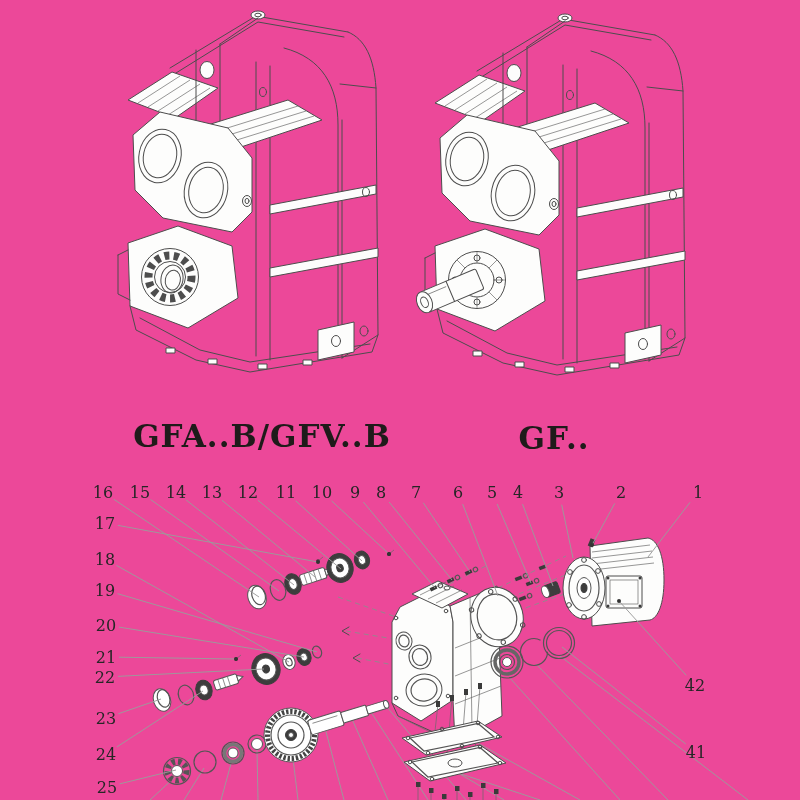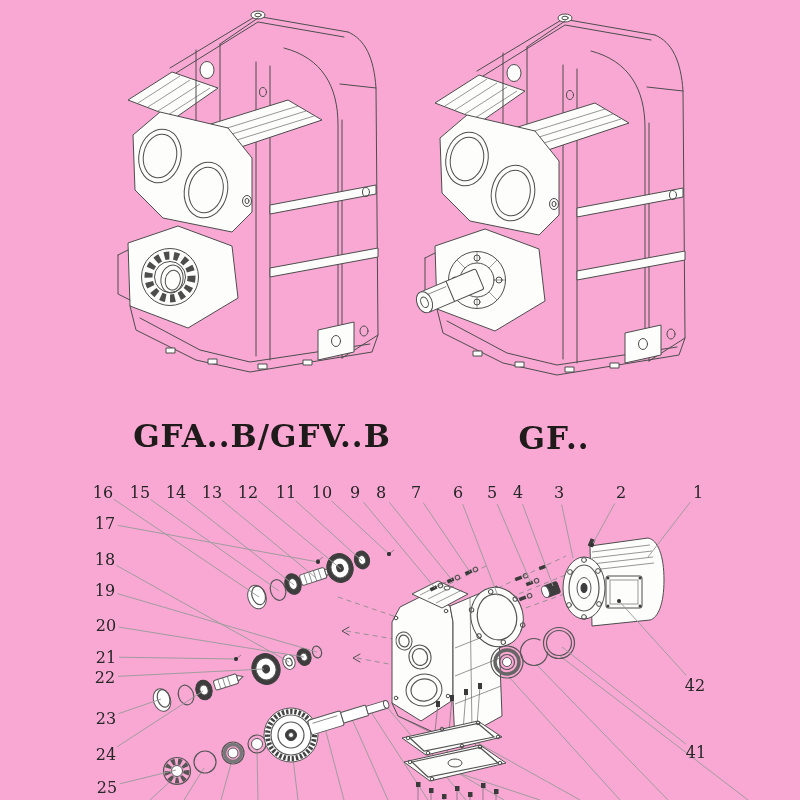--- a/index.html
+++ b/index.html
@@ -1,16 +1,16 @@
 <!DOCTYPE html>
 <html><head>
 <meta charset="utf-8">
 <style>
   html,body{margin:0;padding:0;background:#ffffff;}
-  .page{position:relative;width:800px;height:800px;background:#f9a8d4;overflow:hidden;
+  .page{position:relative;width:800px;height:800px;background:#ec4899;overflow:hidden;
         font-family:"DejaVu Serif","Liberation Serif",serif;}
   svg{position:absolute;left:0;top:0;}
   
   .ln   {fill:none;stroke:#4d4d4d;stroke-width:1;stroke-linejoin:round;stroke-linecap:round;}
   .lnw  {fill:#fdfdfc;stroke:#4d4d4d;stroke-width:1;stroke-linejoin:round;}
   .lnthin{fill:none;stroke:#6a6a6a;stroke-width:.7;}
   .part {fill:#ffffff;stroke:#555555;stroke-width:1;stroke-linejoin:round;}
   .partdark{fill:#3d3d3d;stroke:#3d3d3d;stroke-width:1;}
   .ring {fill:none;stroke:#555555;stroke-width:1.2;}
   .teeth{fill:none;stroke:#444444;stroke-width:5;stroke-dasharray:2.4 1.8;}

